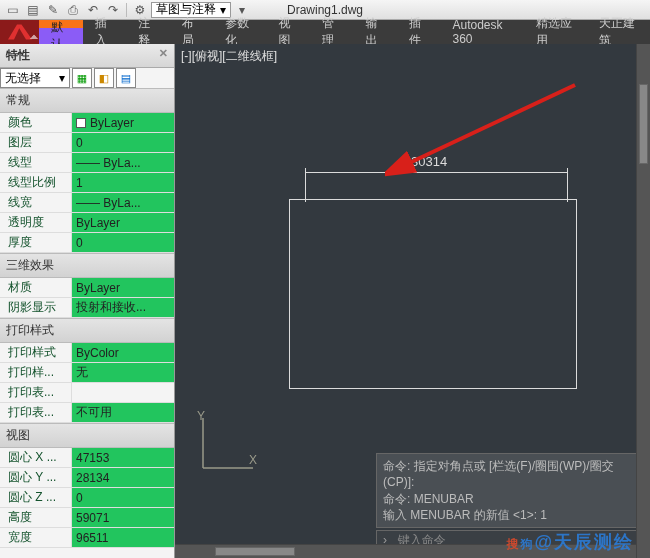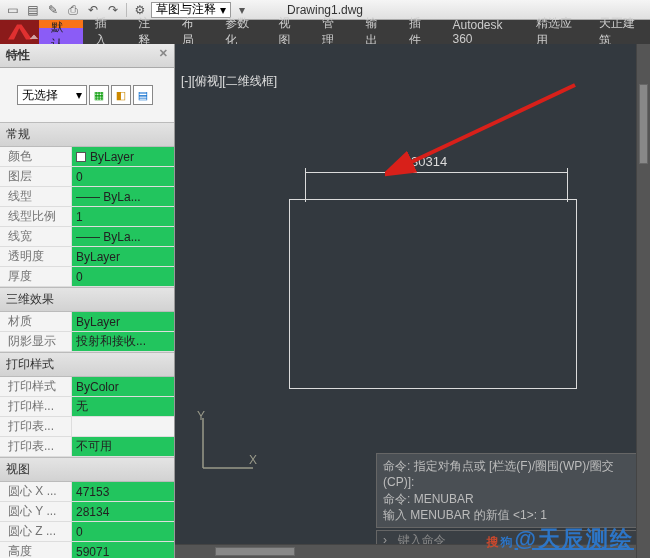--- a/index.html
+++ b/index.html
@@ -18,33 +18,33 @@
   .app-logo::after { content: ""; position: absolute; right: 2px; bottom: 2px; border: 3px solid transparent; border-top-color: #fff; border-left-color: #fff; transform: rotate(45deg); width:0; height:0; opacity:.6;}
   .menu { display: flex; align-items: center; }
   .menu .tab { padding: 0 12px; height: 100%; display: flex; align-items: center; color: #ccc; font-size: 12px; }
   .menu .tab.active { background: #8b5cf6; color: #222; border-top: 8px solid #f97316; }
   
   .body-row { display: flex; height: calc(100% - 44px); }
   
   .props { width: 175px; background: #f4f4f4; border-right: 1px solid #999; display: flex; flex-direction: column; }
   .props-title { background: linear-gradient(#eaeaea,#d6d6d6); border-bottom: 1px solid #aaa; padding: 3px 6px; font-weight: bold; color: #333; display:flex; justify-content:space-between; align-items:flex-start;}
   .props-title .x { color:#888; font-size:11px; }
-  .sel-row { display: flex; gap: 2px; padding: 17px; align-items: center; }
+  .sel-row { display: flex; gap: 2px; padding: 0; align-items: center; }
   .sel-combo { flex: none; width: 70px; background: #fff; border: 1px solid #888; height: 20px; display: flex; align-items: center; padding: 0 4px; justify-content: space-between; }
   .sel-row .icon-btn { width: 20px; height: 20px; border: 1px solid #888; background: #fff; display: flex; align-items: center; justify-content: center; font-size: 11px; }
   
   .section-hdr { background: linear-gradient(#e4e4e4,#d2d2d2); border-top: 1px solid #bbb; border-bottom: 1px solid #bbb; padding: 3px 6px; font-weight: normal; color: #333; }
   .prop-row { display: flex; border-bottom: 1px solid #ddd; height: 20px; align-items: center; }
-  .prop-label { width: 72px; padding-left: 8px; color: #737373; background:#f4f4f4; height:100%; display:flex; align-items:center; border-right:1px solid #ddd;}
+  .prop-label { width: 72px; padding-left: 8px; color: #14532d; background:#f4f4f4; height:100%; display:flex; align-items:center; border-right:1px solid #ddd;}
   .prop-value { flex: 1; padding-left: 4px; background: #22c55e; height: 100%; display: flex; align-items: center; color: #222; overflow:hidden; white-space:nowrap;}
   .bylayer-sw { width: 10px; height: 10px; border: 1px solid #555; background: #fff; margin-right: 4px; flex:none; }
   .scroll-shadow { flex:1; overflow:hidden; }
   
   .canvas-area { flex: 1; background: #33393f; position: relative; }
-  .vp-label { position: absolute; top: 4px; left: 6px; color: #e0e0e0; font-size: 12px; margin-top: 25px; }
+  .vp-label { position: absolute; top: 4px; left: 6px; color: #e0e0e0; font-size: 12px; }
   .rect { position: absolute; border: 1px solid #dcdcdc; }
   .dim-line { position: absolute; border-top: 1px solid #dcdcdc; }
   .dim-ext { position: absolute; width: 1px; background: #dcdcdc; }
   .dim-text { position: absolute; color: #dcdcdc; font-size: 13px; }
   .arrow-annot { position: absolute; }
   
   .ucs { position: absolute; left: 18px; bottom: 80px; }
   .ucs line { stroke: #9a9a8a; stroke-width: 1.5; }
   .ucs text { fill: #9a9a8a; font-size: 12px; }
   
@@ -295,16 +295,16 @@
     </div>
 
     <div class="scrollbar-v">
         <div class="sb-thumb" style="position:absolute; left:2px; right:2px; top:40px; height:80px;"></div>
       </div>
     <div class="scrollbar-h">
         <div class="sb-thumb" style="position:absolute; top:2px; bottom:2px; left:40px; width:80px;"></div>
       </div>
 
     <div class="watermark">
-      <span class="wm-red">搜</span><span>狗</span><span style="font-size:22px;text-decoration:underline;">@天辰测绘</span>
+      <span class="wm-red">搜</span><span>狗</span><span style="font-size:18px;">@天辰测绘</span>
     </div>
   </div>
 </div>
 
 </body></html>

